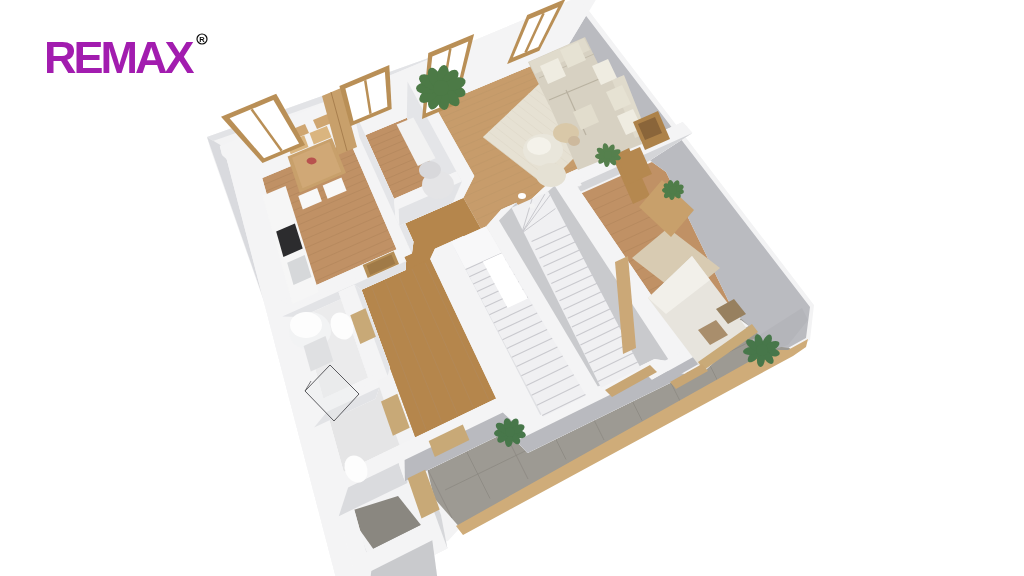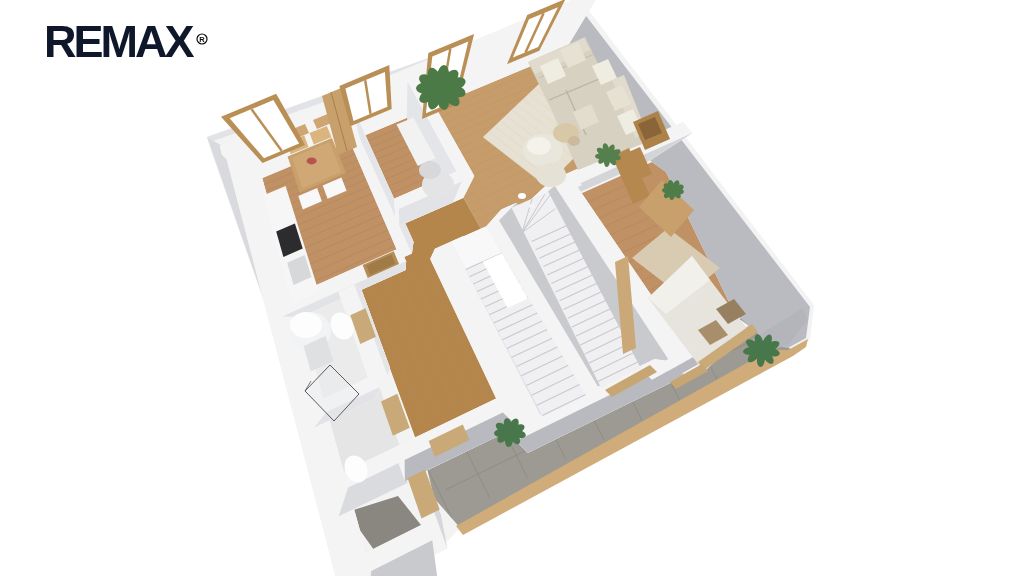--- a/index.html
+++ b/index.html
@@ -1,14 +1,14 @@
 <!DOCTYPE html>
 <html><head><meta charset="utf-8"><style>
 html,body{margin:0;padding:0;background:#fff;width:1024px;height:576px;overflow:hidden}
-#logo{position:absolute;left:44px;top:16px;font-family:"Liberation Sans",sans-serif;font-weight:bold;font-size:45px;letter-spacing:-3px;color:#0f172a}
+#logo{position:absolute;left:44px;top:32px;font-family:"Liberation Sans",sans-serif;font-weight:bold;font-size:45px;letter-spacing:-3px;color:#a21caf}
 #rmark{position:absolute;left:196px;top:33px}
 </style></head><body>
 <svg width="1024" height="576" viewBox="0 0 1024 576">
 <rect width="1024" height="576" fill="#ffffff"></rect>
 
 <polygon points="207.0,137.0 583.0,3.0 814.0,305.0 810.0,340.0 790.0,352.0 458.0,530.0 448.0,541.0 358.0,570.0 210.0,148.0" fill="#f3f3f4"></polygon>
 
 <polygon points="207.0,137.0 222.0,146.0 368.0,556.0 358.0,570.0" fill="#d9dade"></polygon>
 
 <polygon points="207.0,137.0 583.0,3.0 586.0,10.0 213.0,141.0" fill="#e2e3e6"></polygon>

